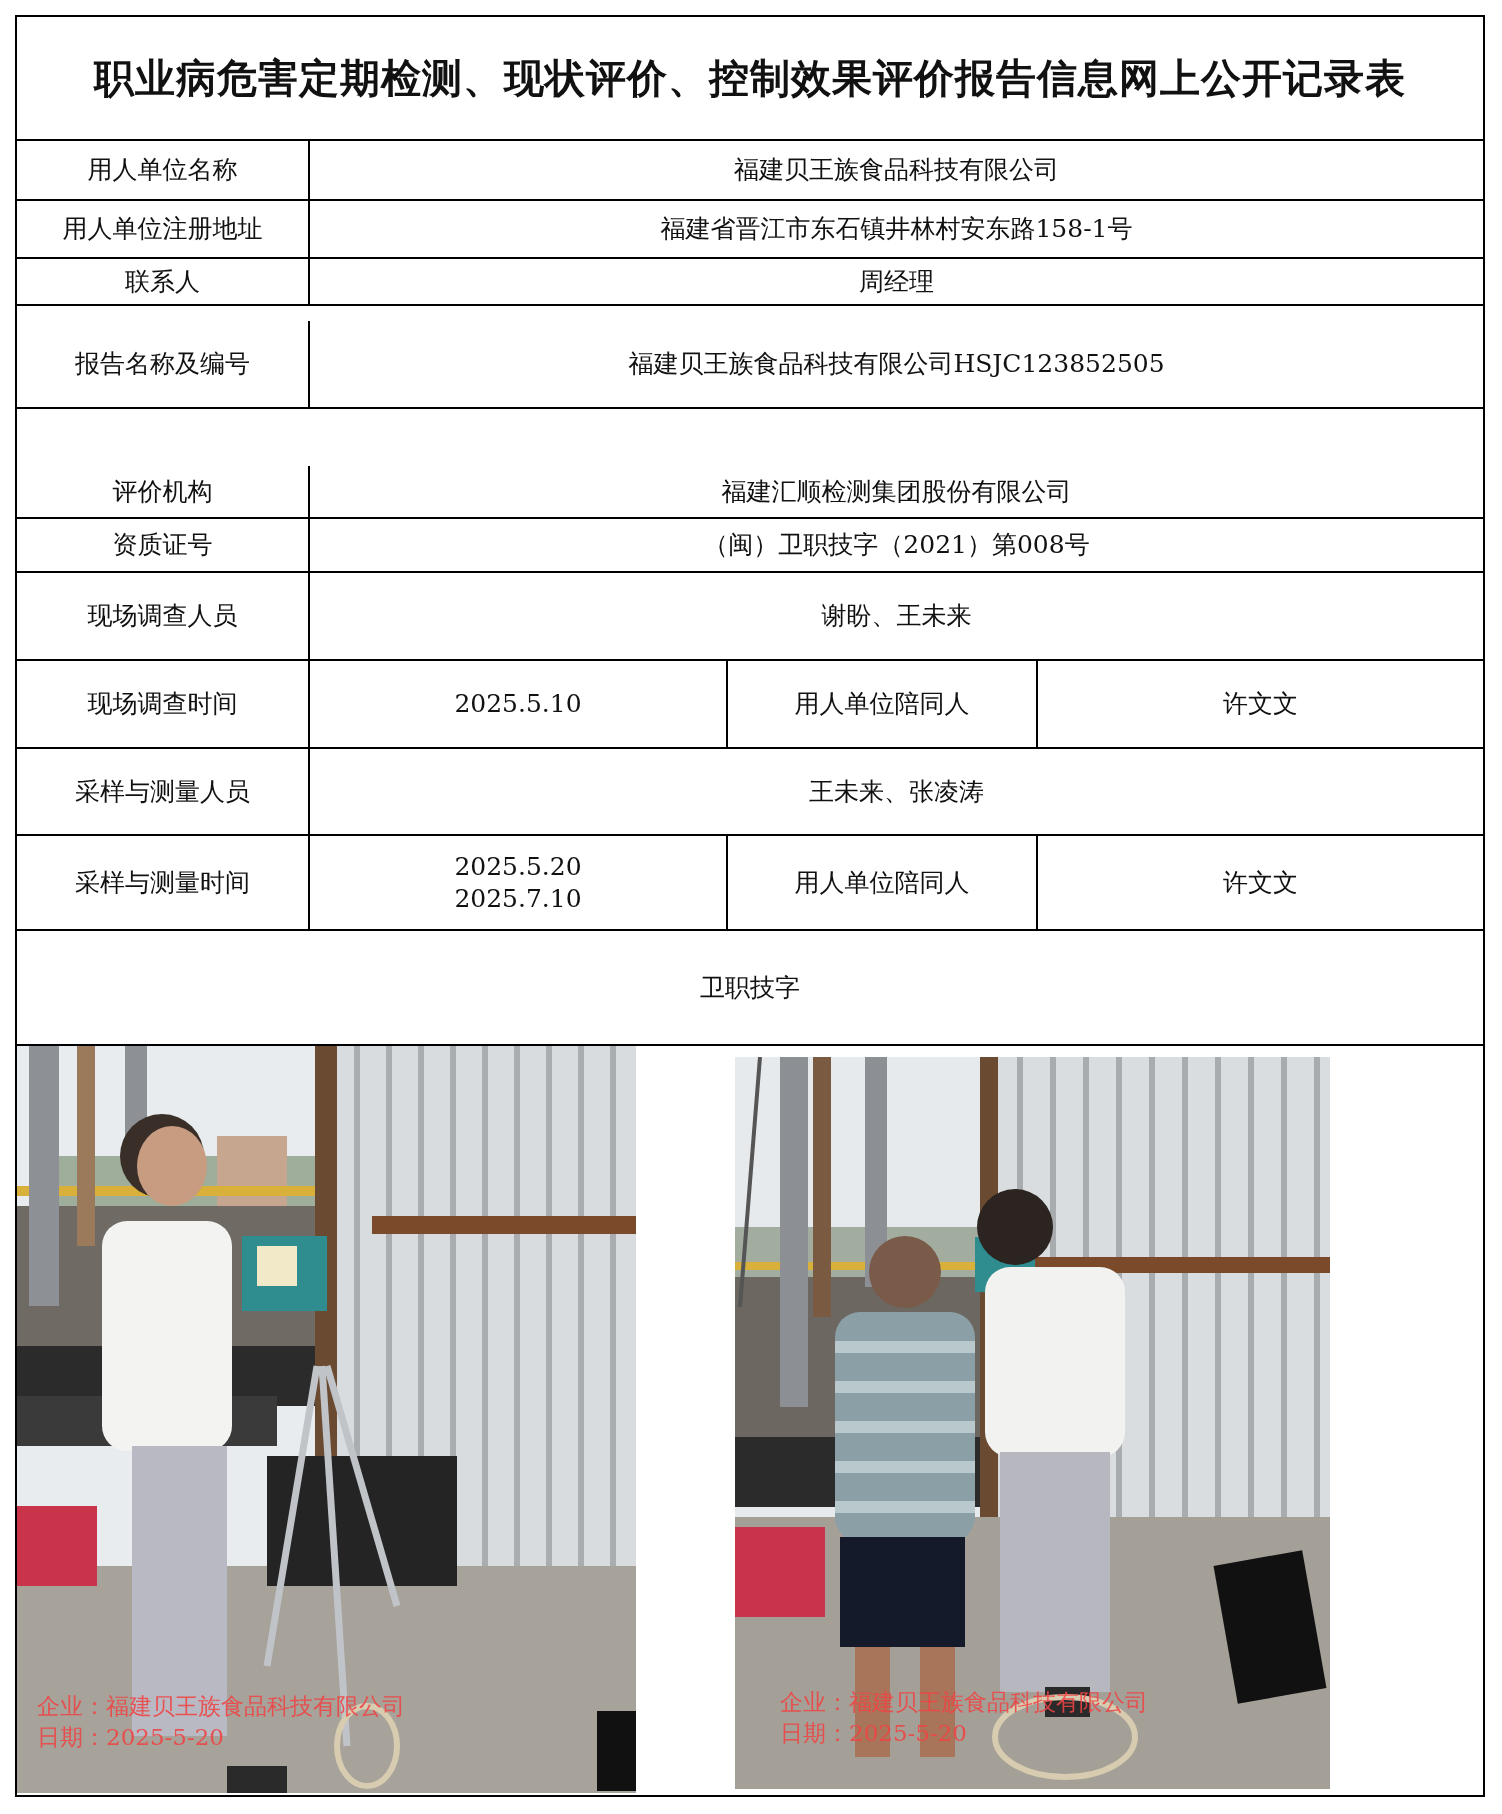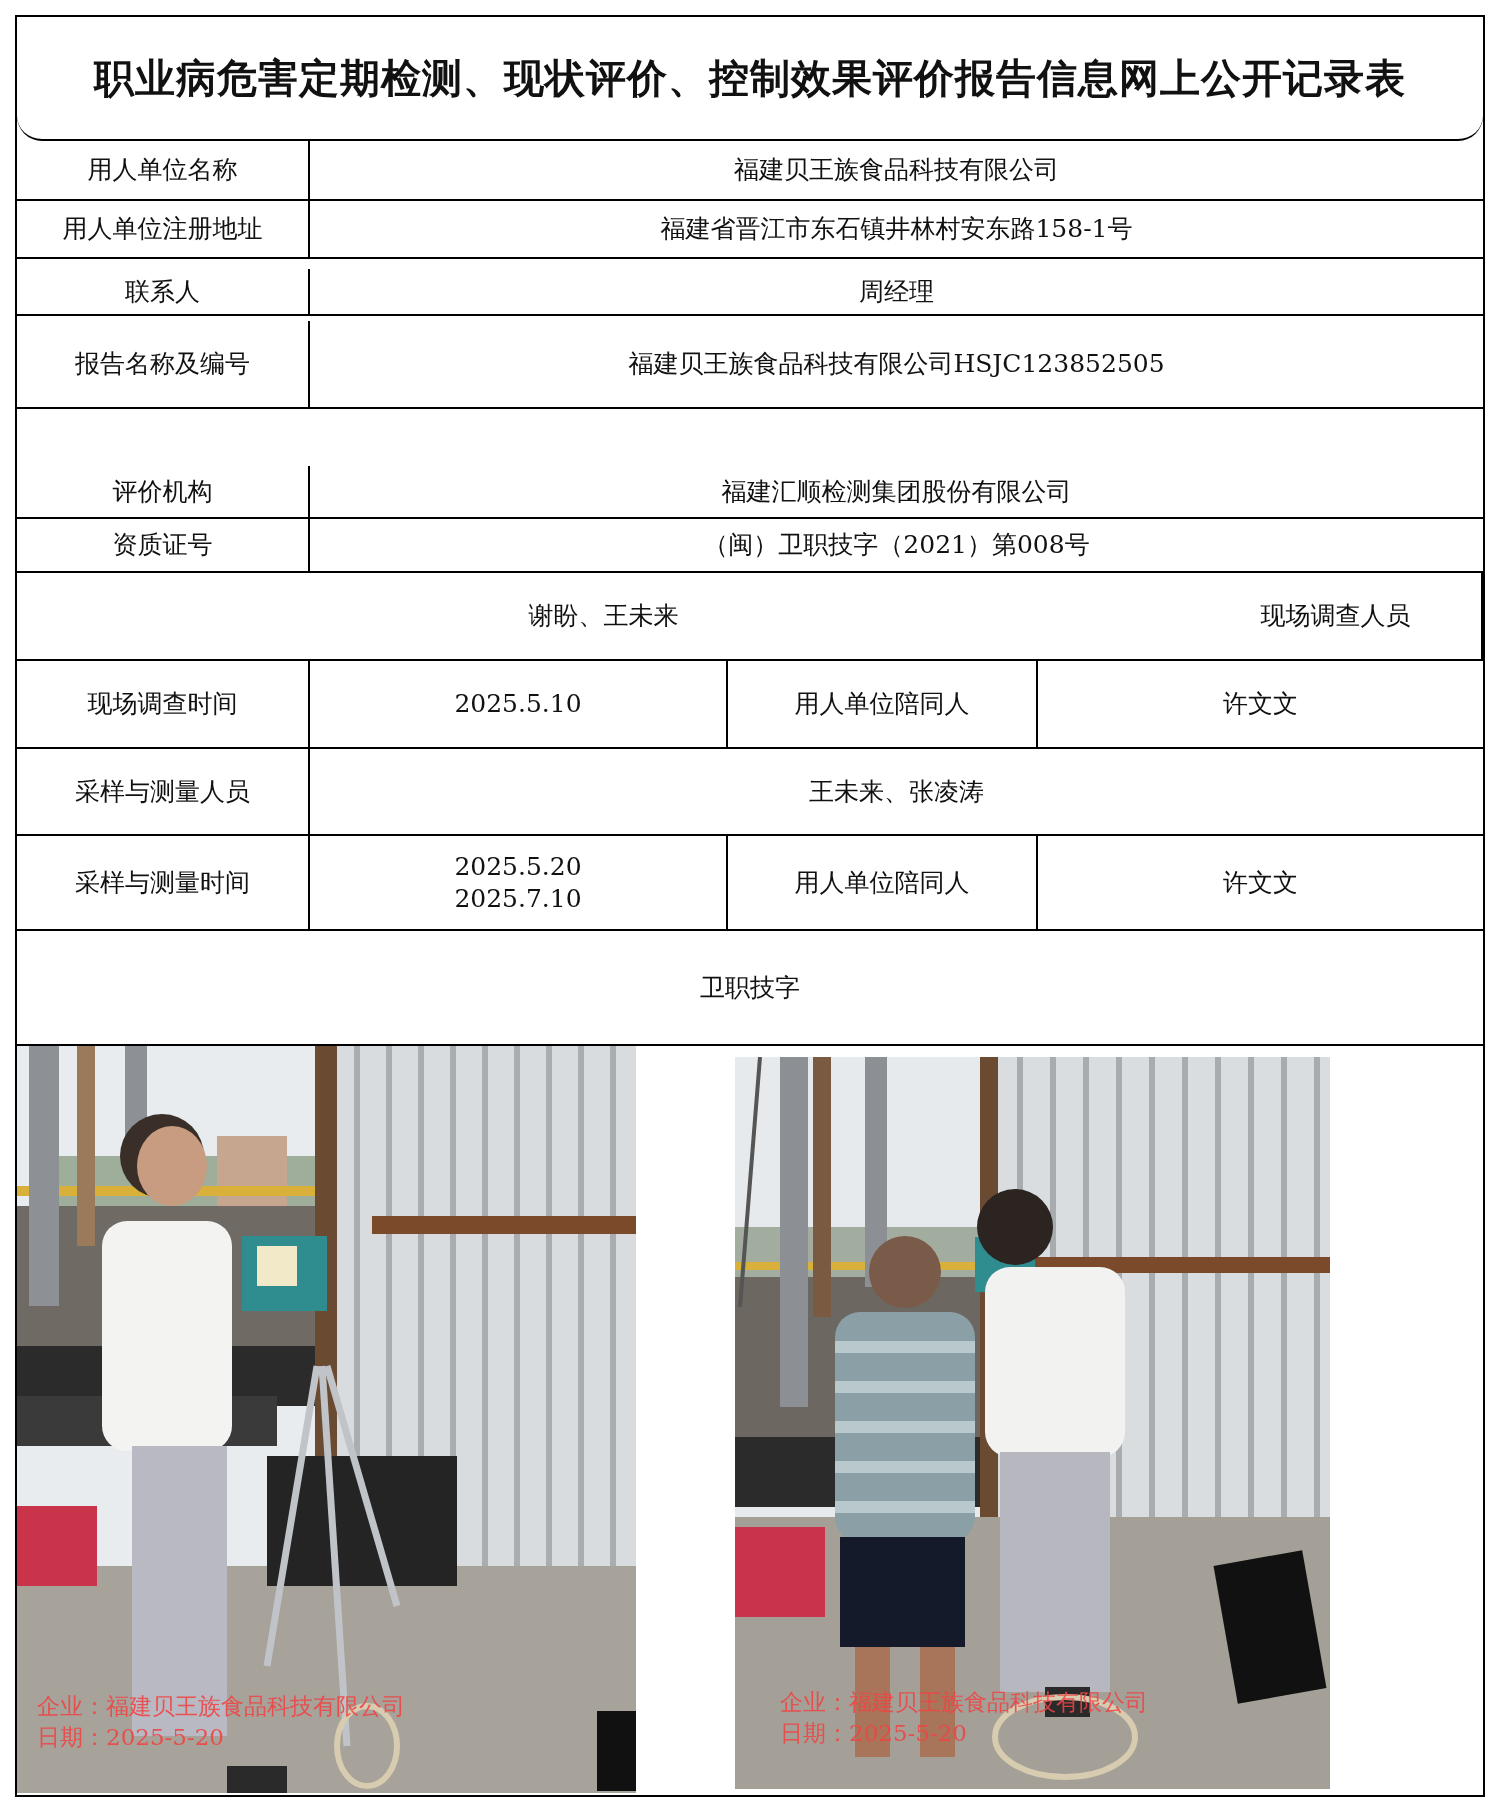--- a/index.html
+++ b/index.html
@@ -8,21 +8,21 @@
       font-family: "DejaVu Serif", "Liberation Serif", serif; color: #111;
     }
     .sheet {
       position: absolute; left: 15px; top: 15px; width: 1470px; height: 1782px;
       border: 2.5px solid #000; box-sizing: border-box;
     }
     .title {
       position: absolute; left: 0; top: 0; width: 100%; height: 124px;
       display: flex; align-items: center; justify-content: center;
       font-size: 40px; font-weight: bold; letter-spacing: 1px;
-      border-bottom: 2.5px solid #000; box-sizing: border-box; border-radius: 25px;
+      border-bottom: 2.5px solid #000; box-sizing: border-box;
     }
     .row {
       position: absolute; left: 0; width: 100%;
       border-bottom: 2.5px solid #000; box-sizing: border-box;
       display: flex;
     }
     .cell {
       display: flex; align-items: center; justify-content: center;
       text-align: left; font-size: 25px; box-sizing: border-box;
       height: 100%; line-height: 1.25;
@@ -55,39 +55,39 @@
   <div class="title">职业病危害定期检测、现状评价、控制效果评价报告信息网上公开记录表</div>
 
   <div class="row" style="top:124px;height:60px;">
     <div class="cell label">用人单位名称</div>
     <div class="cell value">福建贝王族食品科技有限公司</div>
   </div>
   <div class="row" style="top:184px;height:58px;">
     <div class="cell label">用人单位注册地址</div>
     <div class="cell value">福建省晋江市东石镇井林村安东路158-1号</div>
   </div>
-  <div class="row" style="top:252px;height:47px;">
+  <div class="row" style="top:242px;height:47px;">
     <div class="cell label">联系人</div>
     <div class="cell value">周经理</div>
   </div>
   <div class="row" style="top:304px;height:88px;">
     <div class="cell label">报告名称及编号</div>
     <div class="cell value">福建贝王族食品科技有限公司HSJC123852505</div>
   </div>
   <div class="row" style="top:449px;height:53px;">
     <div class="cell label">评价机构</div>
     <div class="cell value">福建汇顺检测集团股份有限公司</div>
   </div>
   <div class="row" style="top:502px;height:54px;">
     <div class="cell label">资质证号</div>
     <div class="cell value">（闽）卫职技字（2021）第008号</div>
   </div>
   <div class="row" style="top:556px;height:88px;">
+    <div class="cell label">现场调查人员</div>
     <div class="cell value">谢盼、王未来</div>
-    <div class="cell label">现场调查人员</div>
   </div>
 
   <div class="row" style="top:644px;height:88px;">
     <div class="cell label">现场调查时间</div>
     <div class="cell c2">2025.5.10</div>
     <div class="cell c3">用人单位陪同人</div>
     <div class="cell c4">许文文</div>
   </div>
 
   <div class="row" style="top:732px;height:87px;">

